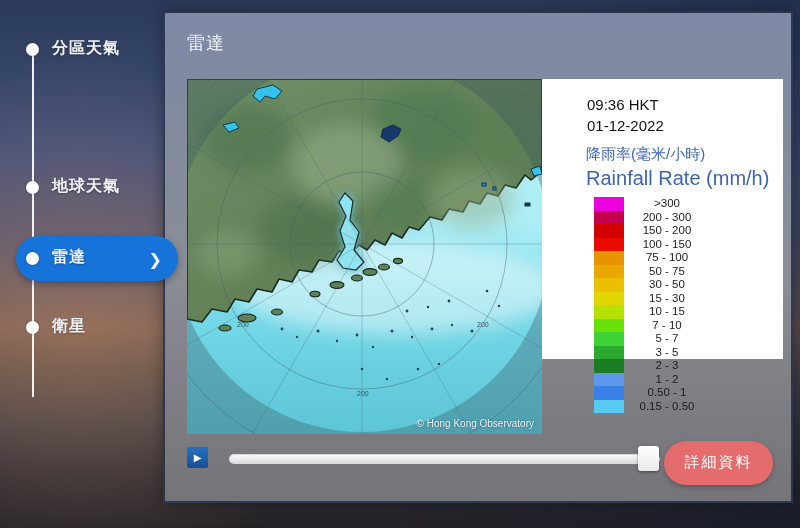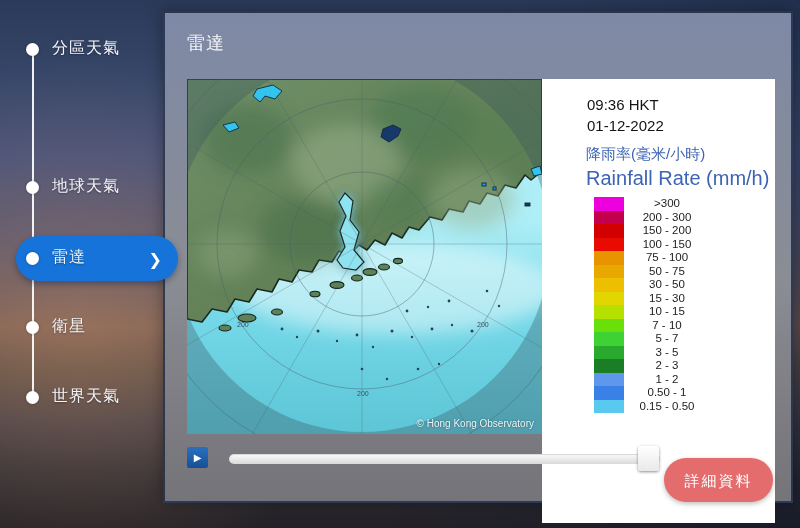--- a/index.html
+++ b/index.html
@@ -31,22 +31,22 @@
   .radar-wrap svg{display:block;}
   .copyright{
     position:absolute;right:8px;bottom:5px;
     font-size:10px;color:rgba(255,255,255,0.92);
     text-shadow:0 0 2px rgba(0,40,60,0.6);
     padding-left:28px;
   }
 
   
   .legend-panel{
-    position:absolute;left:377px;top:66px;width:233px;height:444px;
-    background:#ffffff;color:#1c1c1c;
+    position:absolute;left:377px;top:66px;width:233px;height:280px;
+    background:#ffffff;color:#1c1c1c;padding-left:8px;
   }
   .timestamp{position:absolute;left:45px;top:15px;font-size:15px;line-height:21px;color:#141414;}
   .rate-label-zh{position:absolute;left:44px;top:66px;font-size:15px;color:#3c64b4;}
   .rate-label-en{position:absolute;left:44px;top:88px;font-size:20px;color:#3c64b4;}
   .legend-table{position:absolute;left:52px;top:118px;}
   .legend-row{display:flex;align-items:flex-end;height:13.5px;}
   .legend-swatch{width:30px;height:13.5px;flex:0 0 30px;}
   .legend-label{width:86px;text-align:center;font-size:11.5px;line-height:13.5px;color:#1c1c1c;white-space:nowrap;}
 
   
@@ -59,39 +59,40 @@
     position:absolute;left:64px;top:441px;width:431px;height:10px;border-radius:5px;
     background:linear-gradient(180deg,#fdfdfd,#d9d9d9);
     box-shadow:inset 0 1px 1px rgba(0,0,0,0.15);
   }
   .slider-thumb{
     position:absolute;left:473px;top:433px;width:21px;height:25px;border-radius:3px;
     background:linear-gradient(180deg,#ffffff,#e9e9e9);
     box-shadow:0 1px 3px rgba(0,0,0,0.45);
   }
   .details-btn{
-    position:absolute;left:499px;top:445px;width:109px;height:44px;border-radius:22px;
+    position:absolute;left:499px;top:428px;width:109px;height:44px;border-radius:22px;
     background:#e56c6d;border:none;color:#fff;font-size:15px;letter-spacing:2px;
     text-align:center;line-height:44px;cursor:pointer;
     box-shadow:0 2px 5px rgba(0,0,0,0.25);
-    font-family:Liberation Serif, serif;
+    font-family:Liberation Mono, monospace;
   }
 
   
   .sidebar{position:absolute;left:0;top:0;width:185px;height:528px;z-index:2;}
   .sidebar-line{position:absolute;left:32px;top:49px;width:2px;height:348px;background:rgba(255,255,255,0.92);}
   .side-item{position:absolute;left:10px;width:175px;height:40px;cursor:pointer;}
   .side-dot{
     position:absolute;left:16px;top:50%;margin-top:-6.5px;width:13px;height:13px;border-radius:50%;
     background:#ffffff;box-shadow:0 0 3px rgba(0,0,0,0.3);
   }
   .side-label{
     position:absolute;left:42px;top:50%;transform:translateY(-52%);
     font-size:16px;color:#f2f4f8;letter-spacing:1px;white-space:nowrap;
     text-shadow:0 1px 2px rgba(0,0,0,0.35);
+    font-weight:bold;
   }
   .side-pill{
     position:absolute;left:16px;top:236px;width:162px;height:45px;border-radius:23px;
     background:linear-gradient(180deg,#1f7ce0,#0f64cb);
     box-shadow:0 3px 6px rgba(0,20,60,0.35);
   }
   .pill-chevron{
     position:absolute;right:16px;top:50%;transform:translateY(-50%);
     color:#fff;font-size:16px;font-weight:bold;
   }
@@ -334,17 +335,13 @@
     <span class="side-label">地球天氣</span>
   </div>
   <div class="side-item" style="top:238px;">
     <span class="side-dot"></span>
     <span class="side-label">雷達</span>
   </div>
   <div class="side-item" style="top:307px;">
     <span class="side-dot"></span>
     <span class="side-label">衛星</span>
   </div>
-  <div class="side-item" style="top:377px;">
-    <span class="side-dot"></span>
-    <span class="side-label">世界天氣</span>
-  </div>
 </div>
 
 </body></html>

